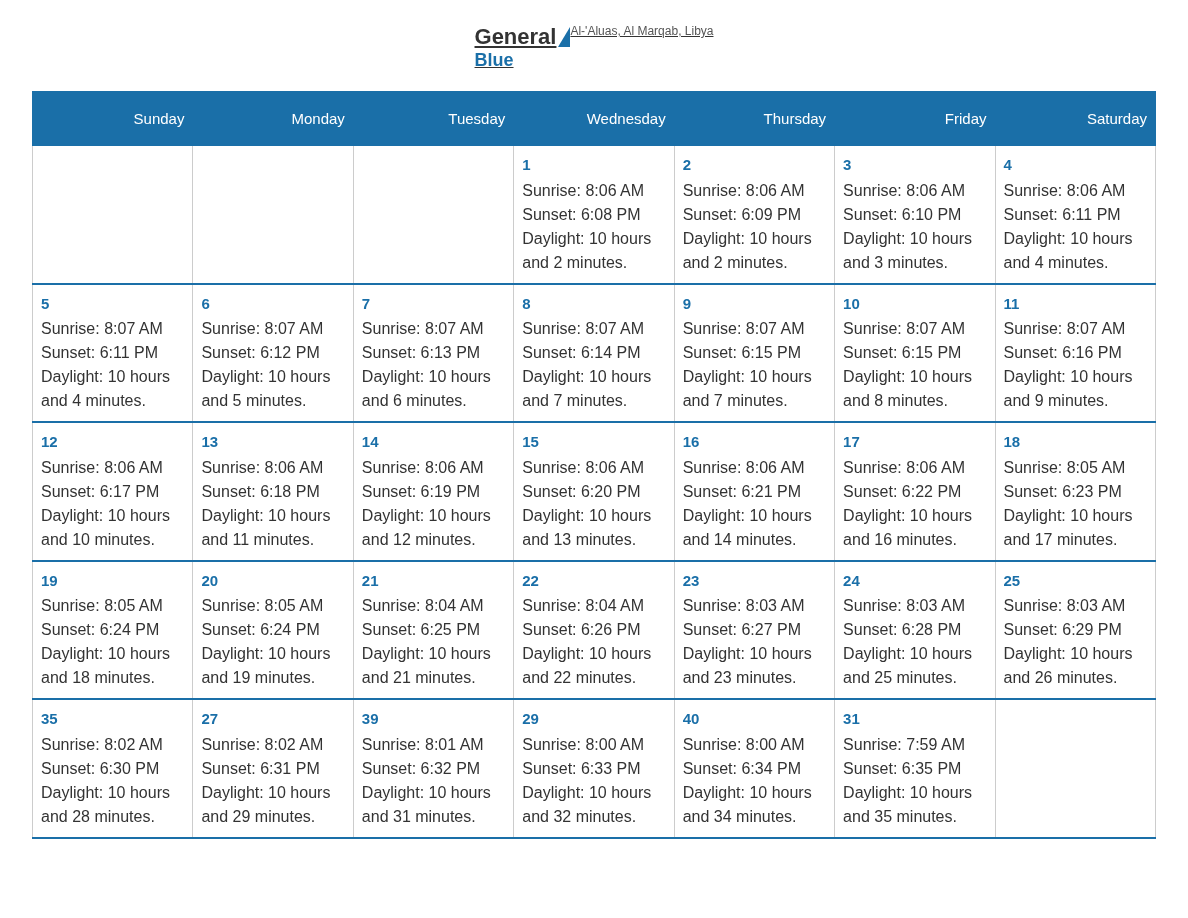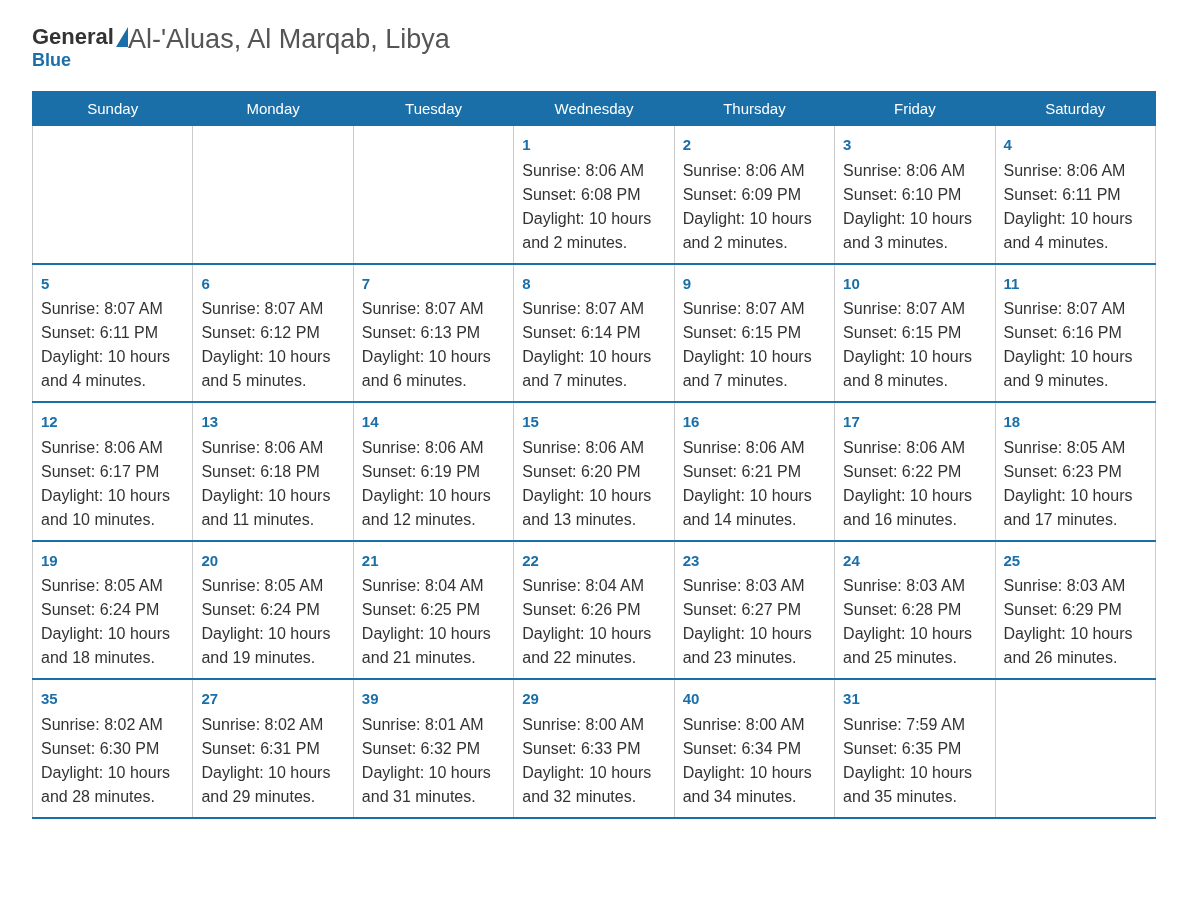--- a/index.html
+++ b/index.html
@@ -4,23 +4,24 @@
   <style>
     * { box-sizing: border-box; margin: 0; padding: 0; }
     body {
       font-family: Arial, sans-serif;
       background: #fff;
       padding: 24px 32px;
       color: #333;
     }
     .header {
       display: flex;
-      justify-content: flex-start;
+      justify-content: center;
       align-items: flex-start;
       margin-bottom: 20px;
+      text-decoration: underline;
     }
     .logo-text-general {
       font-size: 22px;
       font-weight: bold;
       color: #333;
     }
     .logo-triangle {
       width: 0;
       height: 0;
       border-left: 12px solid transparent;
@@ -46,35 +47,35 @@
     .title-block {
       text-align: right;
     }
     .title-block h1 {
       font-size: 42px;
       font-weight: normal;
       color: #222;
       line-height: 1.1;
     }
     .title-block h2 {
-      font-size: 27px;
+      font-size: 12px;
       font-weight: normal;
       color: #555;
     }
     .calendar {
       width: 100%;
       border-collapse: collapse;
     }
     .calendar thead tr th {
       background-color: #1a6fa8;
       color: #fff;
-      padding: 8px 8px;
+      padding: 18px 8px;
       font-size: 15px;
       font-weight: normal;
-      text-align: center;
+      text-align: right;
       border: 1px solid #1a6fa8;
       margin-top: 16px;
     }
     .calendar tbody tr td {
       vertical-align: top;
       padding: 8px;
       border: 1px solid #ccc;
       width: 14.28%;
       min-height: 90px;
       font-size: 12.5px;

